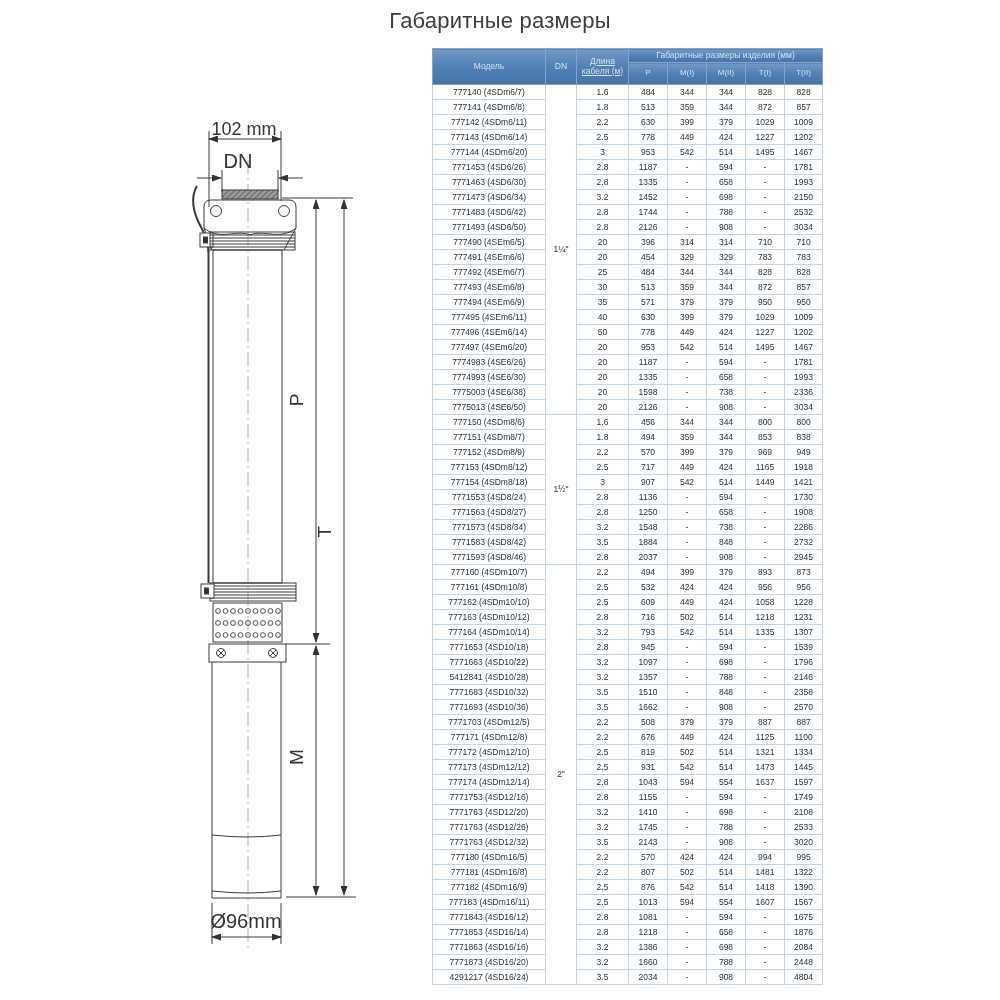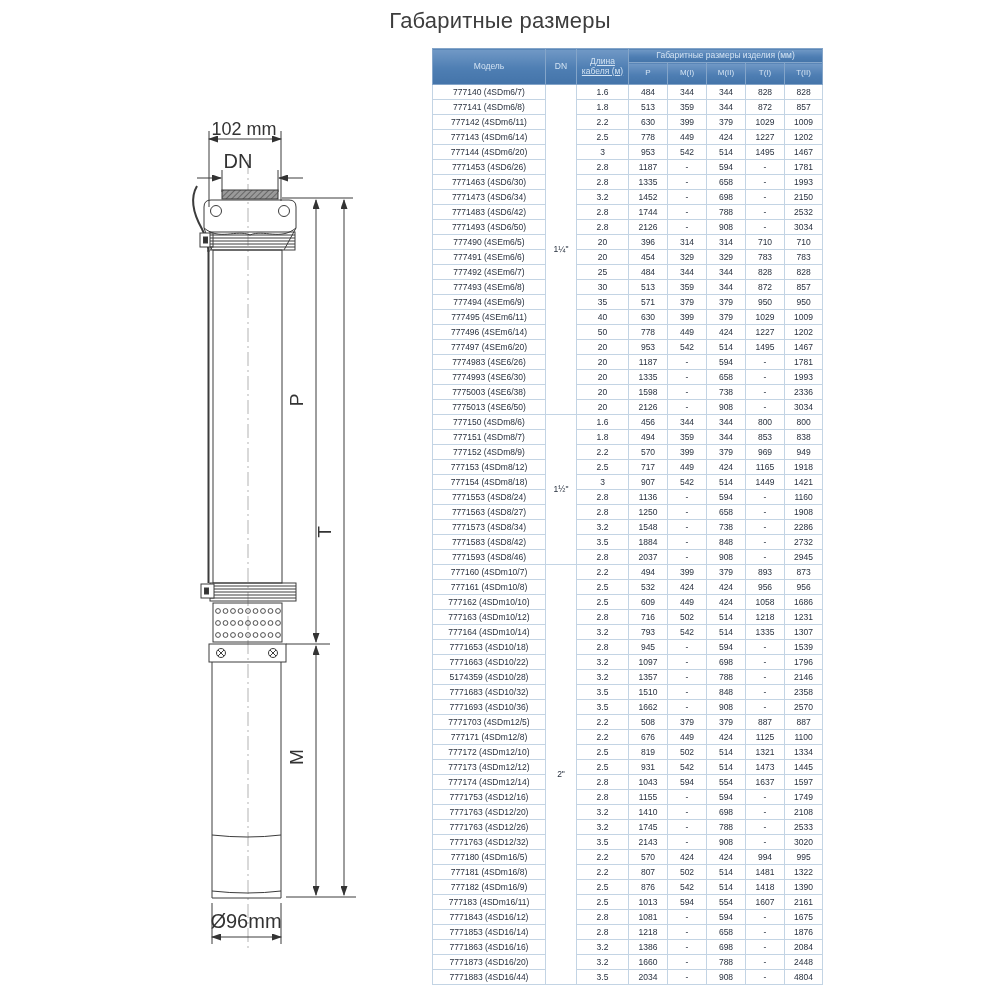--- a/index.html
+++ b/index.html
@@ -452,21 +452,21 @@
           <td>1449</td>
           <td>1421</td>
         </tr>
         <tr>
           <td>7771553 (4SD8/24)</td>
           <td>2.8</td>
           <td>1136</td>
           <td>-</td>
           <td>594</td>
           <td>-</td>
-          <td>1160</td>
+          <td>1730</td>
         </tr>
         <tr>
           <td>7771563 (4SD8/27)</td>
           <td>2.8</td>
           <td>1250</td>
           <td>-</td>
           <td>658</td>
           <td>-</td>
           <td>1908</td>
         </tr>
@@ -516,21 +516,21 @@
           <td>956</td>
           <td>956</td>
         </tr>
         <tr>
           <td>777162 (4SDm10/10)</td>
           <td>2.5</td>
           <td>609</td>
           <td>449</td>
           <td>424</td>
           <td>1058</td>
-          <td>1686</td>
+          <td>1228</td>
         </tr>
         <tr>
           <td>777163 (4SDm10/12)</td>
           <td>2.8</td>
           <td>716</td>
           <td>502</td>
           <td>514</td>
           <td>1218</td>
           <td>1231</td>
         </tr>
@@ -555,21 +555,21 @@
         <tr>
           <td>7771663 (4SD10/22)</td>
           <td>3.2</td>
           <td>1097</td>
           <td>-</td>
           <td>698</td>
           <td>-</td>
           <td>1796</td>
         </tr>
         <tr>
-          <td>5174359 (4SD10/28)</td>
+          <td>5412841 (4SD10/28)</td>
           <td>3.2</td>
           <td>1357</td>
           <td>-</td>
           <td>788</td>
           <td>-</td>
           <td>2146</td>
         </tr>
         <tr>
           <td>7771683 (4SD10/32)</td>
           <td>3.5</td>
@@ -696,21 +696,21 @@
           <td>1418</td>
           <td>1390</td>
         </tr>
         <tr>
           <td>777183 (4SDm16/11)</td>
           <td>2.5</td>
           <td>1013</td>
           <td>594</td>
           <td>554</td>
           <td>1607</td>
-          <td>2161</td>
+          <td>1567</td>
         </tr>
         <tr>
           <td>7771843 (4SD16/12)</td>
           <td>2.8</td>
           <td>1081</td>
           <td>-</td>
           <td>594</td>
           <td>-</td>
           <td>1675</td>
         </tr>
@@ -735,21 +735,21 @@
         <tr>
           <td>7771873 (4SD16/20)</td>
           <td>3.2</td>
           <td>1660</td>
           <td>-</td>
           <td>788</td>
           <td>-</td>
           <td>2448</td>
         </tr>
         <tr>
-          <td>7771883 (4SD16/44)</td>
+          <td>4291217 (4SD16/24)</td>
           <td>3.5</td>
           <td>2034</td>
           <td>-</td>
           <td>908</td>
           <td>-</td>
           <td>4804</td>
         </tr>
       </tbody>
   </table>
 </div>

